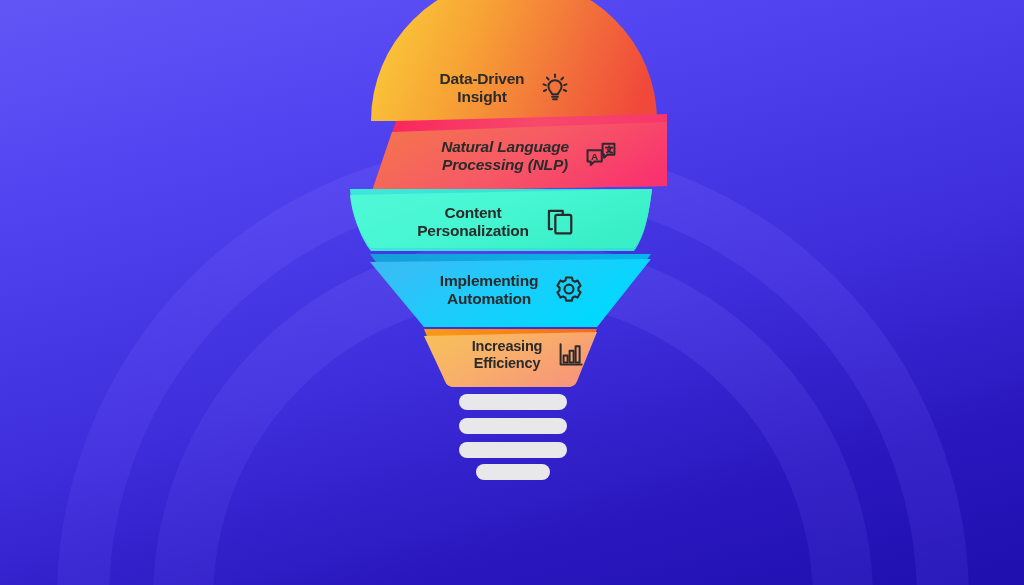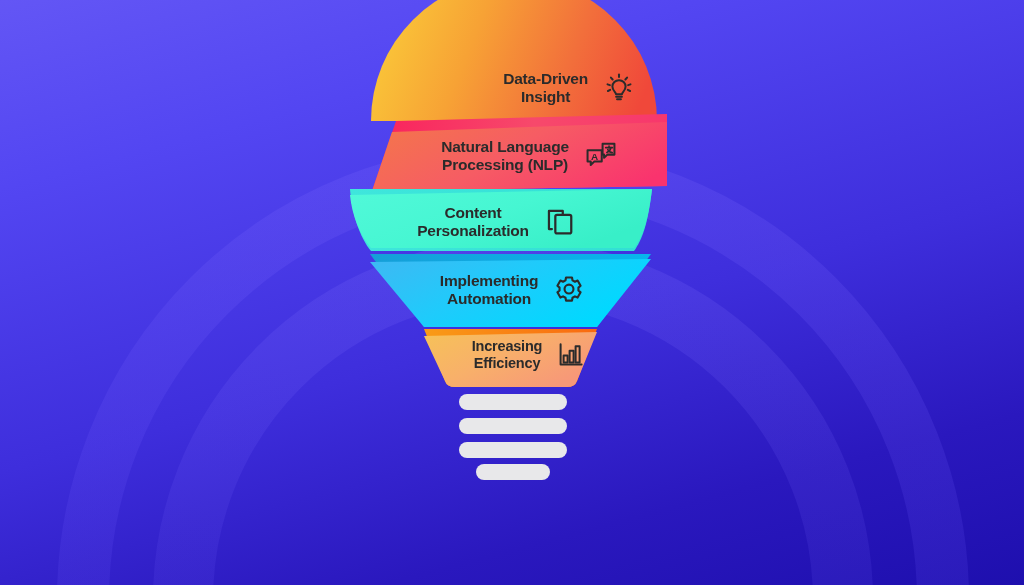--- a/index.html
+++ b/index.html
@@ -42,24 +42,24 @@
     line-height: 1.18;
     letter-spacing: -0.2px;
     white-space: pre-line;
     color: #2b2b2b;
   }
   .seg-icon {
     flex: none;
     display: block;
   }
   
-  #seg0-text { left: 376px; top: 62px;  width: 260px; height: 52px; justify-content: flex-end; }
+  #seg0-text { left: 376px; top: 62px;  width: 260px; height: 52px; }
   #seg0-text .seg-label { font-size: 15.5px; }
   #seg1-text { left: 390px; top: 128px; width: 280px; height: 56px; }
-  #seg1-text .seg-label { font-size: 15.5px; }
+  #seg1-text .seg-label { font-size: 15.5px; font-style: italic; }
   #seg2-text { left: 352px; top: 194px; width: 290px; height: 56px; }
   #seg2-text .seg-label { font-size: 15.5px; }
   #seg3-text { left: 368px; top: 262px; width: 290px; height: 56px; }
   #seg3-text .seg-label { font-size: 15.5px; }
   #seg4-text { left: 429px; top: 330px; width: 200px; height: 50px; }
   #seg4-text .seg-label { font-size: 14.5px; }
 </style>
 </head>
 <body>
 

